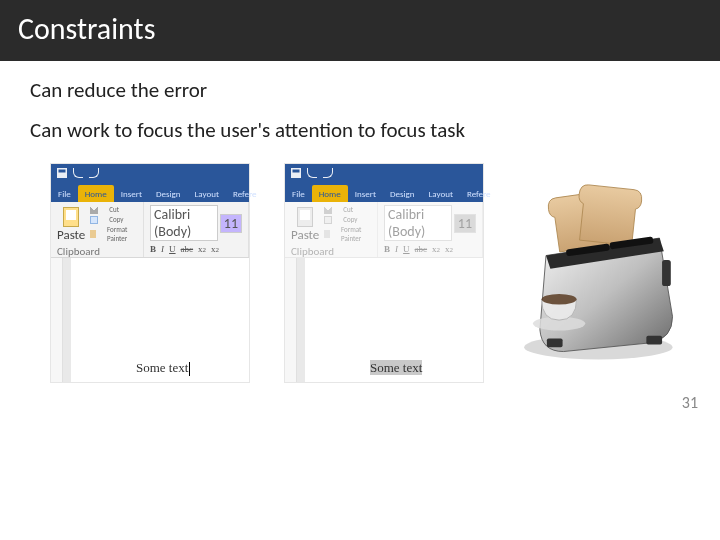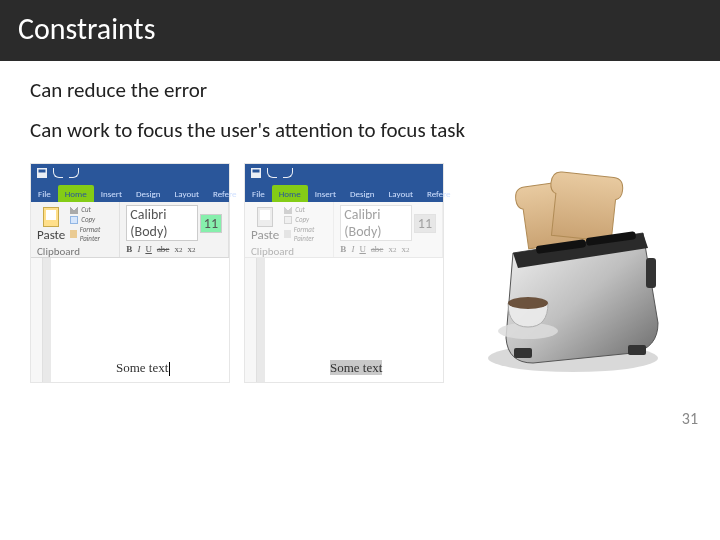--- a/index.html
+++ b/index.html
@@ -2,59 +2,59 @@
 <html><head>
 <meta charset="utf-8">
 <style>
   * { box-sizing: border-box; margin: 0; padding: 0; }
   html, body { width: 720px; height: 540px; font-family: "Segoe UI", Calibri, Arial, sans-serif; background: #fff; color: #222; }
   .slide { position: relative; width: 720px; height: 440px; }
   .title-bar { background: #2b2b2b; color: #fff; padding: 10px 18px 14px; font-size: 30px; font-weight: 400; }
   .bullets { padding: 16px 30px 0 30px; }
   .bullets p { font-size: 21px; margin-bottom: 14px; font-weight: 400; }
   .content-row { display: flex; gap: 14px; padding: 6px 30px 0 30px; }
-  .shot { position: relative; width: 200px; height: 220px; background: #fff; border: 1px solid #e6e6e6; }
+  .shot { position: relative; width: 200px; height: 220px; background: #fff; border: 1px solid #e6e6e6; margin-left: 20px; }
   .qat { height: 18px; background: #2a569a; display: flex; align-items: center; gap: 6px; padding-left: 6px; }
   .qat .ic { width: 10px; height: 10px; display:inline-block; }
   .ic-save { background: #fff; opacity:.9; clip-path: polygon(0 0,100% 0,100% 100%,0 100%,0 0,15% 15%,15% 45%,85% 45%,85% 15%,15% 15%);}
   .ic-undo, .ic-redo { border:1px solid #fff; border-top:none; border-right:none; border-radius:0 0 0 6px; width:8px;height:6px; opacity:.9;}
   .ic-redo { transform: scaleX(-1); }
   .ribbon-tabs { height: 20px; background: #2a569a; display:flex; align-items:flex-end; font-size:9px; }
   .ribbon-tabs .tab { padding: 3px 7px; color: #cfe0ff; }
-  .ribbon-tabs .tab.active { background:#84cc16; color:#2a569a; border-radius:2px 2px 0 0; }
+  .ribbon-tabs .tab.active { background:#eab308; color:#2a569a; border-radius:2px 2px 0 0; }
   .ribbon { background:#f3f3f3; border-bottom:1px solid #d8d8d8; display:flex; height:56px; }
   .ribbon.disabled { filter: grayscale(1); opacity:.55; }
   .grp { border-right:1px solid #e0e0e0; padding:3px 6px 1px; display:flex; flex-direction:column; justify-content:space-between; }
   .grp-label { font-size:11px; color:#777; text-align:left; margin-top:2px;}
   .paste-col { display:flex; align-items:center; gap:5px;}
   .paste-btn { display:flex; flex-direction:column; align-items:center; font-size:13px; color:#444; }
   .paste-ic { width:16px; height:20px; background:#ffdf8a; border:1px solid #c8a94a; position:relative;}
   .paste-ic::after{content:"";position:absolute;left:2px;top:2px;right:2px;bottom:6px;background:#fff;}
   .clip-acts { display:flex; flex-direction:column; gap:1px; font-size:7px; color:#666;}
-  .clip-acts span { display:flex; align-items:center; gap:3px;font-style:italic;}
+  .clip-acts span { display:flex; align-items:center; gap:11px;}
   .mini { width:8px;height:8px; display:inline-block; background:#999; opacity:.8;}
   .mini.cut{ background:linear-gradient(45deg,#999 45%,transparent 45%),linear-gradient(-45deg,#999 45%,transparent 45%);}
   .mini.copy{ background:#cfe3ff; border:1px solid #7aa7e0;}
   .mini.brush{ background:#e7c07a;}
   .font-col .row1{ font-size:14px; color:#555; display:flex; gap:2px; align-items:center; margin-bottom:3px;}
   .font-col .row1 .fname{ border:1px solid #ccc; padding:0 3px; background:#fff;}
-  .font-col .row1 .fsize{ border:1px solid #ccc; padding:0 3px; background:#86efac;}
+  .font-col .row1 .fsize{ border:1px solid #ccc; padding:0 3px; background:#c4b5fd;}
   .font-col .row2{ font-size:9px; color:#555; display:flex; gap:5px; font-family: "Times New Roman", serif;}
   .font-col .row2 b{font-weight:700;} .font-col .row2 i{font-style:italic;}
   .font-col .row2 .u{text-decoration:underline;} .font-col .row2 .s{text-decoration:line-through;}
   .font-col .row2 .sub{font-size:7px; transform:translateY(2px);} .font-col .row2 .sup{font-size:7px; transform:translateY(-2px);}
   .doc-area{ position:relative; height:124px; background:#fff;}
   .ruler-v{ position:absolute; left:0; top:0; bottom:0; width:12px; background:#f7f7f7; border-right:1px solid #e0e0e0;}
   .page-edge{ position:absolute; left:12px; top:0; bottom:0; width:20px; background:#fff; box-shadow: inset 8px 0 0 #e9e9e9;}
   .sometext{ position:absolute; left:84px; bottom:6px; font-family:"Times New Roman",serif; font-size:13px; color:#333; padding:0 1px;}
   .sometext .caret{ display:inline-block; width:1px; height:14px; background:#000; vertical-align:middle; margin-left:1px;}
   .sel { background:#c9c9c9; }
   .toaster-wrap{ position:relative; width:220px; height:220px; }
   .toaster-wrap svg{ width:100%; height:100%; }
-  .page-num{ position:absolute; right:22px; bottom:12px; font-size:16px; color:#888; }
+  .page-num{ position:absolute; right:22px; bottom:28px; font-size:16px; color:#888; }
 </style>
 </head>
 <body>
 
 <div class="slide">
   <div class="title-bar">Constraints</div>
 
   <div class="bullets">
     <p>Can reduce the error</p>
     <p>Can work to focus the user's attention to focus task</p>

